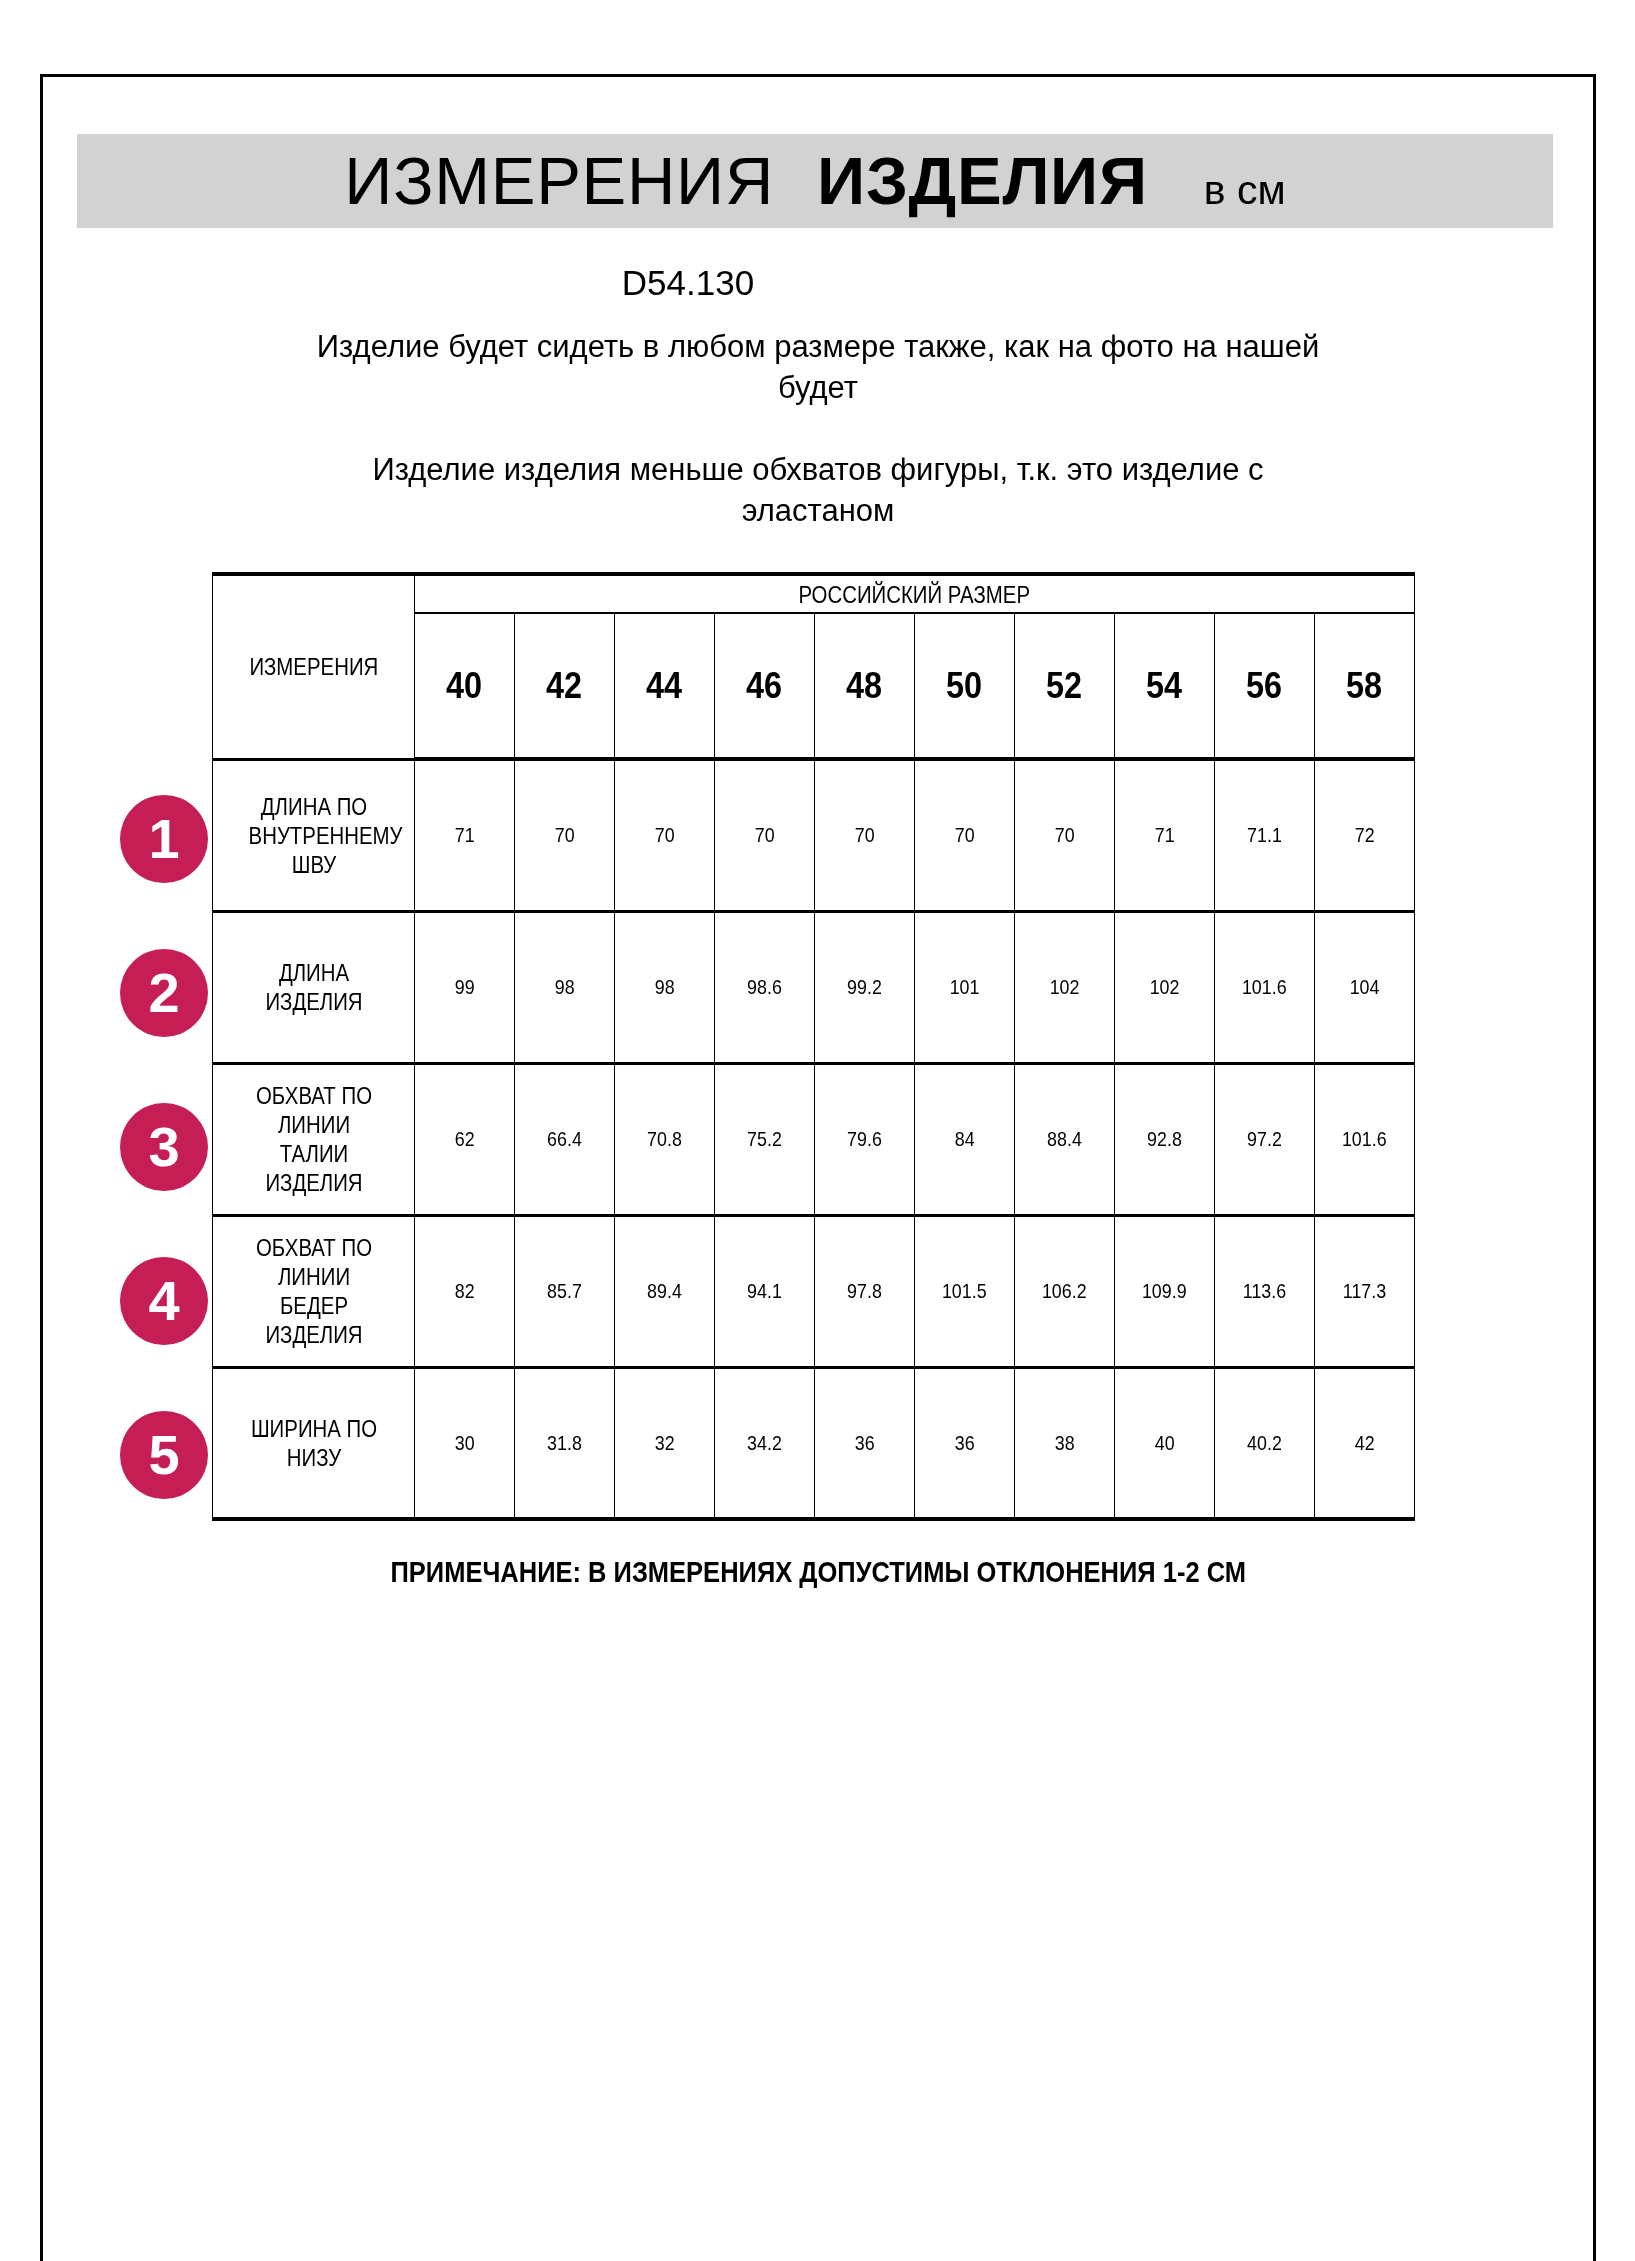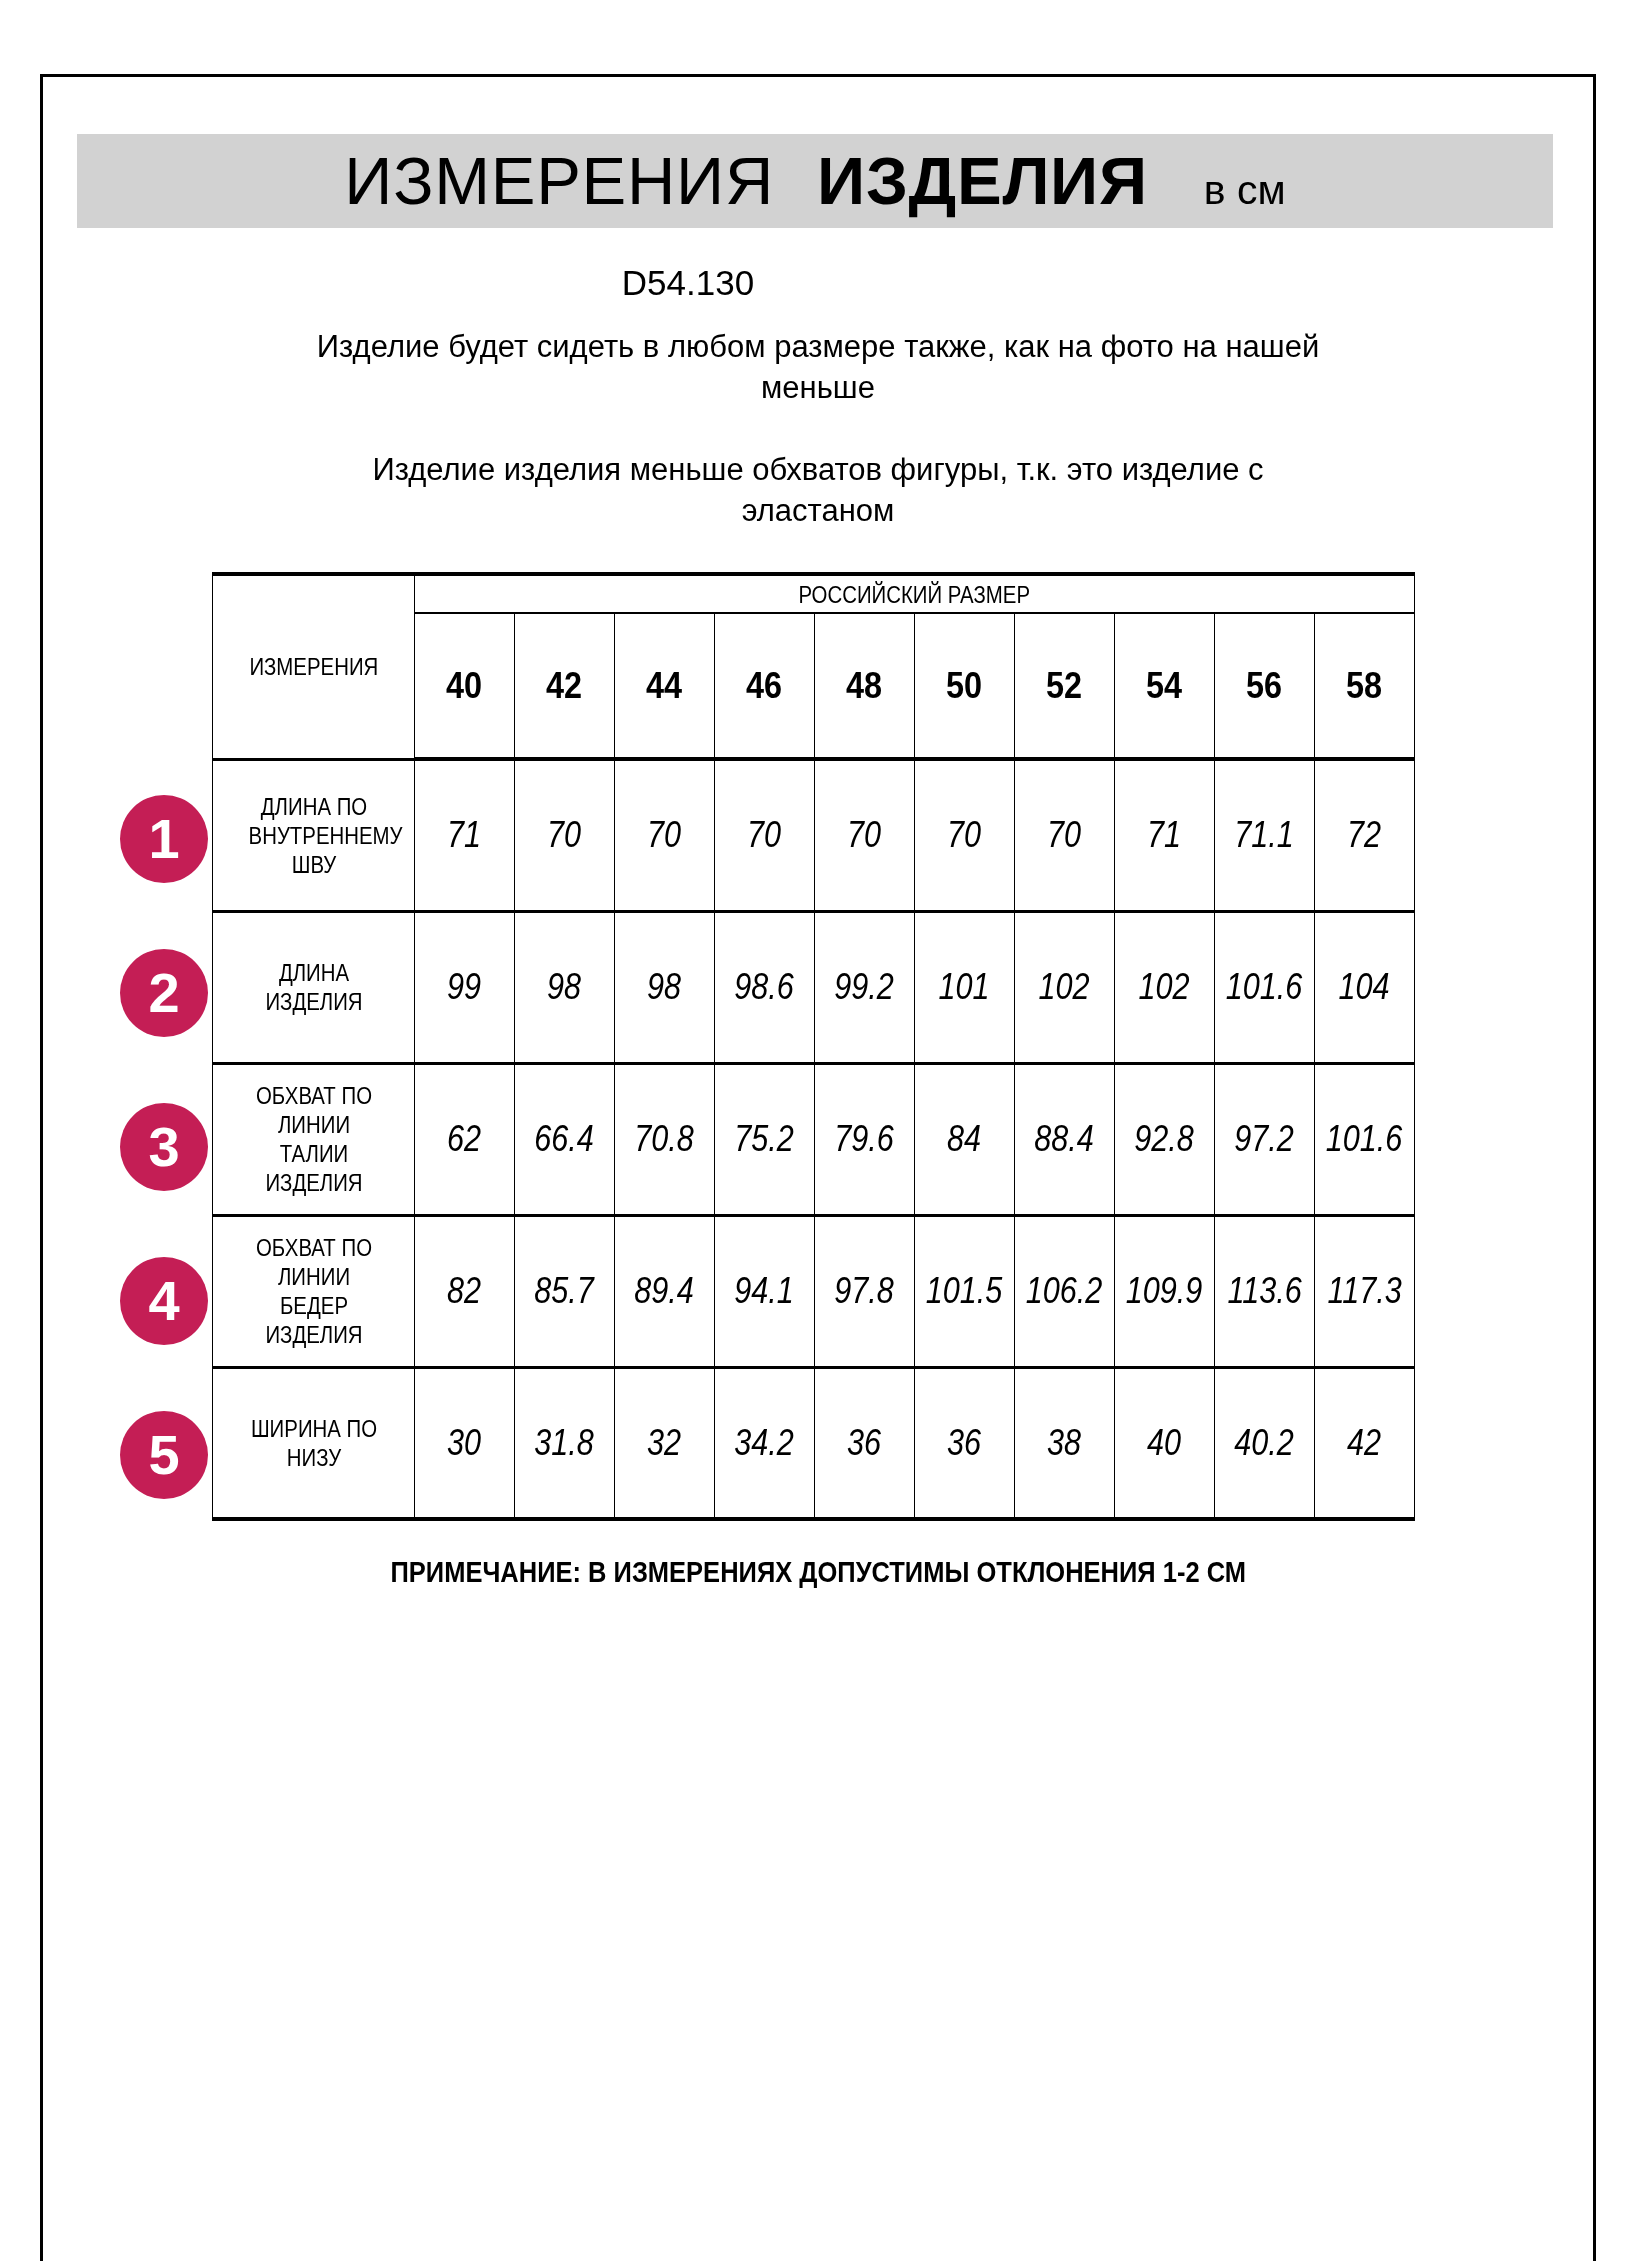--- a/index.html
+++ b/index.html
@@ -40,21 +40,21 @@
   tr.hdr-b { height:146px; }
   tr.data  { height:152px; }
   tr.hdr-a td { border-bottom-width:2px; }
   tr.hdr-b td { border-bottom-width:4px; }
   tr.data td { border-top-width:3.3px; border-bottom-width:3.3px; }
   .cnd  { display:inline-block; transform:scaleX(0.85); transform-origin:center; }
   .cnds { display:inline-block; transform:scaleX(0.9);  transform-origin:center; }
   td.corner .cnd, td.size-hdr .cnd { font-size:24px; line-height:29px; white-space:nowrap; }
   td.lbl .cnd { font-size:24px; line-height:29px; max-width:154px; }
   td.size { font-size:36px; font-weight:bold; }
-  td.val  { font-size:36px;font-style:italic; }
+  td.val  { font-size:21px; }
   .badge {
     position:absolute; left:120px; width:88px; height:88px; border-radius:50%;
     background:#c41e55; color:#fff; font-weight:bold; font-size:56px;
     line-height:88px; text-align:center;
   }
   #badge1 { top:771px; } #badge2 { top:925px; } #badge3 { top:1079px; }
   #badge4 { top:1233px; } #badge5 { top:1387px; }
   .footnote {
     position:absolute; left:0; top:1531px; width:1636px; text-align:center;
     font-size:30px; font-weight:bold;
@@ -68,21 +68,21 @@
   <div class="frame"></div>
 
   <div class="band" style="background: rgb(210, 210, 210);">
     <span class="t1">ИЗМЕРЕНИЯ</span><span class="t2">ИЗДЕЛИЯ</span><span class="t3">в см</span>
   </div>
 
   <div class="code">D54.130</div>
 
   <div class="para" id="para1">
     <div>Изделие будет сидеть в любом размере также, как на фото на нашей</div>
-    <div>меньше</div>
+    <div>будет</div>
   </div>
 
   <div class="para" id="para2">
     <div>Изделие изделия меньше обхватов фигуры, т.к. это изделие с</div>
     <div>эластаном</div>
   </div>
 
   <table class="sizetable">
     <colgroup>
       <col style="width:202px">

